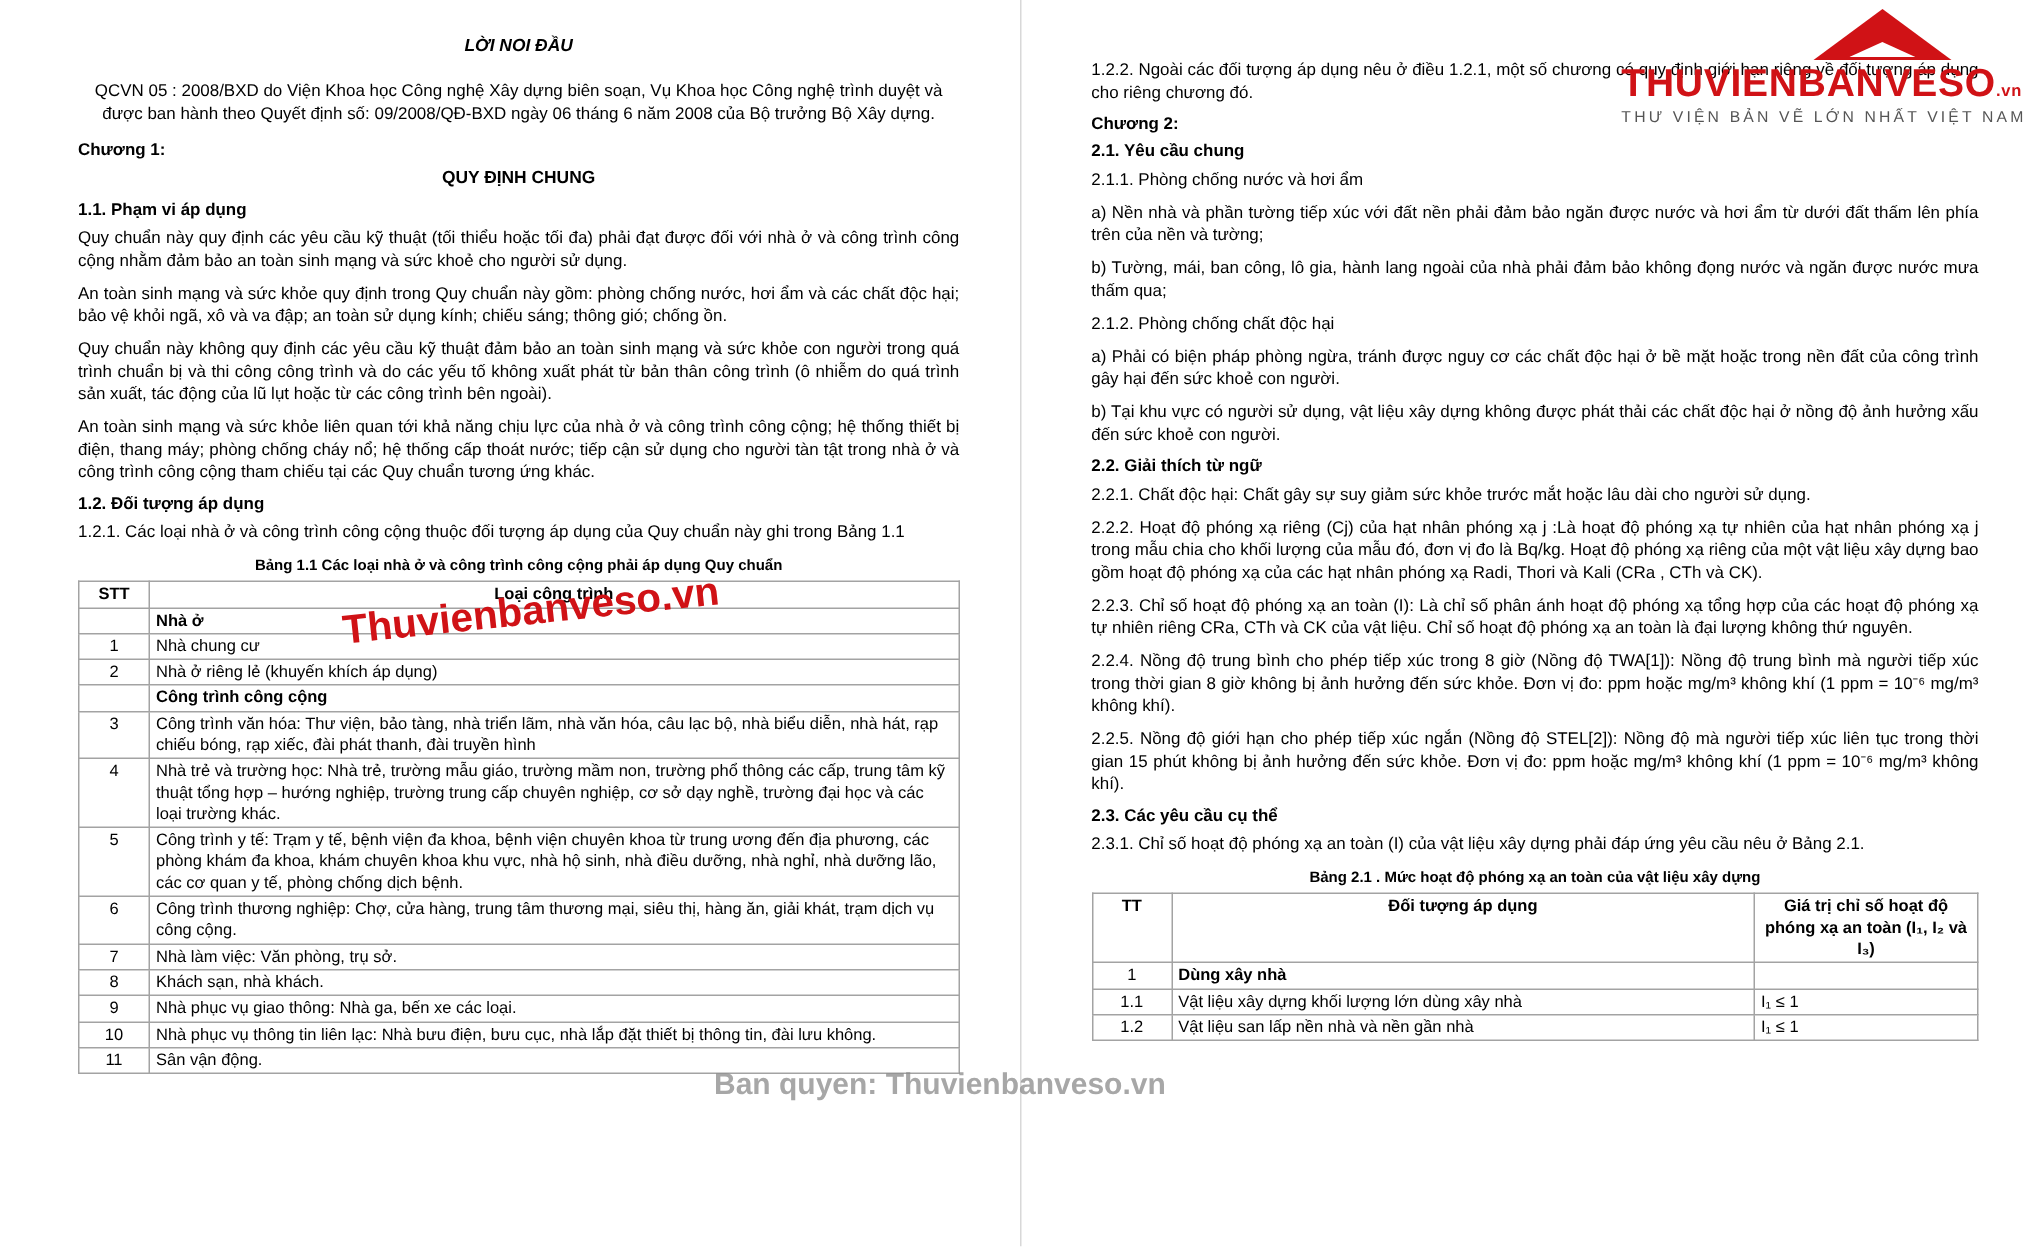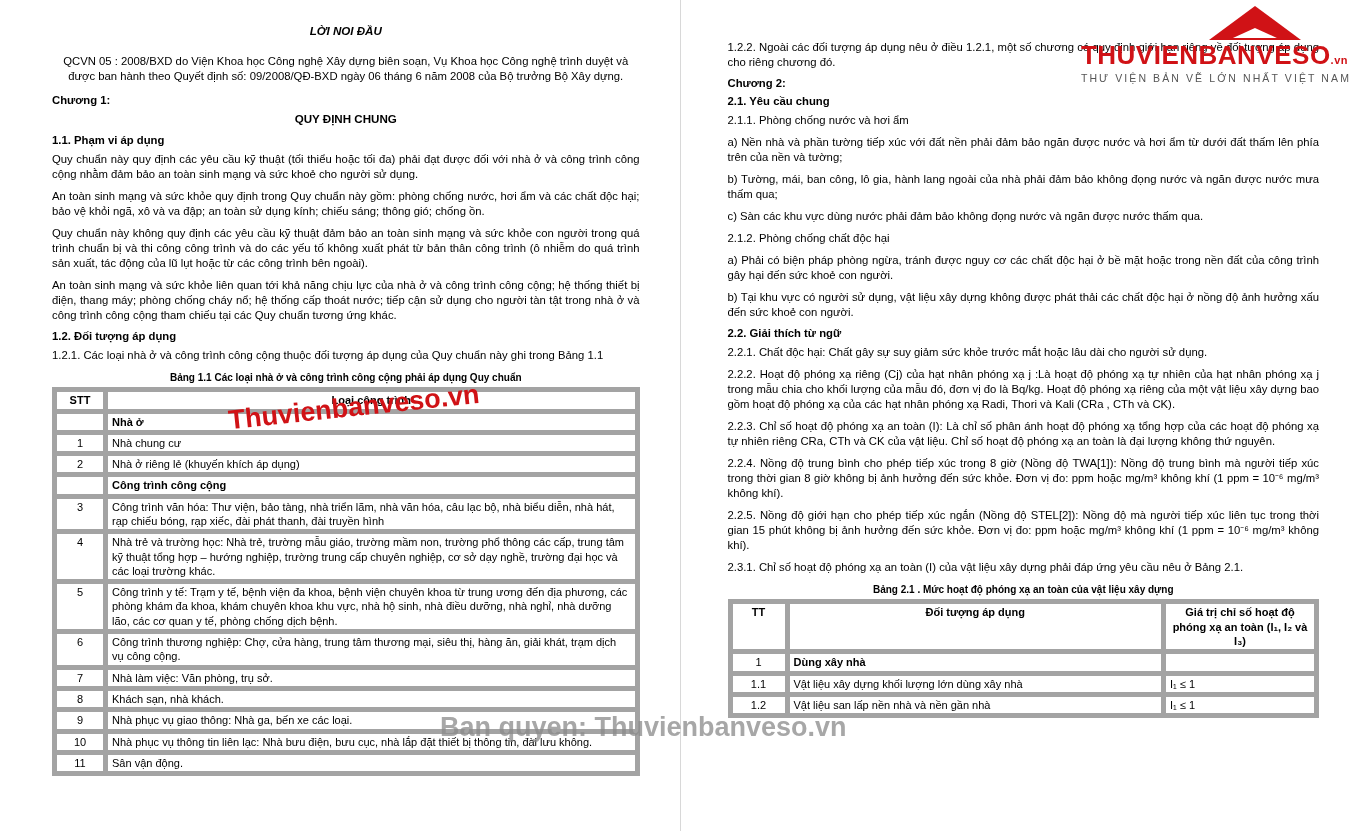--- a/index.html
+++ b/index.html
@@ -72,21 +72,21 @@
     font-weight: bold;
     text-align: center;
     margin: 9px 0 4px 0;
   }
   table {
     border-collapse: collapse;
     width: 100%;
     font-size: 11px;
   }
   table td, table th {
-    border: 5px solid #a3a3a3;
+    border: 1px solid #a3a3a3;
     padding: 1px 4px;
     vertical-align: top;
     line-height: 1.3;
   }
   th {
     text-align: center;
     font-weight: bold;
   }
   .c-stt { width: 38px; text-align: center; }
   .c-tt { width: 44px; text-align: center; }
@@ -139,23 +139,23 @@
     top: 392px;
     font-size: 27px;
     font-weight: bold;
     color: #d01216;
     transform: rotate(-6deg);
     white-space: nowrap;
     pointer-events: none;
   }
   .wm-diag2 {
     position: absolute;
-    left: 440px;
+    left: 476px;
     top: 712px;
-    font-size: 27px;
+    font-size: 20px;
     font-weight: bold;
     color: #8a8a8a;
     opacity: 0.75;
     white-space: nowrap;
     pointer-events: none;
   }
 </style>
 </head>
 <body>
 
@@ -251,33 +251,33 @@
     <div style="height:30px"></div>
 
     <p>1.2.2. Ngoài các đối tượng áp dụng nêu ở điều 1.2.1, một số chương có quy định giới hạn riêng về đối tượng áp dụng cho riêng chương đó.</p>
 
     <div class="chapter" style="margin-top:6px">Chương 2:</div>
 
     <div class="heading">2.1. Yêu cầu chung</div>
     <p>2.1.1. Phòng chống nước và hơi ẩm</p>
     <p>a) Nền nhà và phần tường tiếp xúc với đất nền phải đảm bảo ngăn được nước và hơi ẩm từ dưới đất thấm lên phía trên của nền và tường;</p>
     <p>b) Tường, mái, ban công, lô gia, hành lang ngoài của nhà phải đảm bảo không đọng nước và ngăn được nước mưa thấm qua;</p>
-    <p>c) Sàn các khu vực dùng nước phải đảm bảo không đọng nước và ngăn được nước thấm qua.</p>
 
     <p>2.1.2. Phòng chống chất độc hại</p>
     <p>a) Phải có biện pháp phòng ngừa, tránh được nguy cơ các chất độc hại ở bề mặt hoặc trong nền đất của công trình gây hại đến sức khoẻ con người.</p>
     <p>b) Tại khu vực có người sử dụng, vật liệu xây dựng không được phát thải các chất độc hại ở nồng độ ảnh hưởng xấu đến sức khoẻ con người.</p>
 
     <div class="heading">2.2. Giải thích từ ngữ</div>
     <p>2.2.1. Chất độc hại: Chất gây sự suy giảm sức khỏe trước mắt hoặc lâu dài cho người sử dụng.</p>
     <p>2.2.2. Hoạt độ phóng xạ riêng (Cj) của hạt nhân phóng xạ j :Là hoạt độ phóng xạ tự nhiên của hạt nhân phóng xạ j trong mẫu chia cho khối lượng của mẫu đó, đơn vị đo là Bq/kg. Hoạt độ phóng xạ riêng của một vật liệu xây dựng bao gồm hoạt độ phóng xạ của các hạt nhân phóng xạ Radi, Thori và Kali (CRa , CTh và CK).</p>
     <p>2.2.3. Chỉ số hoạt độ phóng xạ an toàn (I): Là chỉ số phân ánh hoạt độ phóng xạ tổng hợp của các hoạt độ phóng xạ tự nhiên riêng CRa, CTh và CK của vật liệu. Chỉ số hoạt độ phóng xạ an toàn là đại lượng không thứ nguyên.</p>
     <p>2.2.4. Nồng độ trung bình cho phép tiếp xúc trong 8 giờ (Nồng độ TWA[1]): Nồng độ trung bình mà người tiếp xúc trong thời gian 8 giờ không bị ảnh hưởng đến sức khỏe. Đơn vị đo: ppm hoặc mg/m³ không khí (1 ppm = 10⁻⁶ mg/m³ không khí).</p>
     <p>2.2.5. Nồng độ giới hạn cho phép tiếp xúc ngắn (Nồng độ STEL[2]): Nồng độ mà người tiếp xúc liên tục trong thời gian 15 phút không bị ảnh hưởng đến sức khỏe. Đơn vị đo: ppm hoặc mg/m³ không khí (1 ppm = 10⁻⁶ mg/m³ không khí).</p>
 
+    <div class="heading">2.3. Các yêu cầu cụ thể</div>
     <p>2.3.1. Chỉ số hoạt độ phóng xạ an toàn (I) của vật liệu xây dựng phải đáp ứng yêu cầu nêu ở Bảng 2.1.</p>
 
     <div class="tbl-caption">Bảng 2.1 . Mức hoạt độ phóng xạ an toàn của vật liệu xây dựng</div>
 
     <table>
       <thead>
         <tr>
           <th class="c-tt">TT</th>
           <th>Đối tượng áp dụng</th>
           <th class="c-val">Giá trị chỉ số hoạt độ phóng xạ an toàn (I₁, I₂ và I₃)</th>

